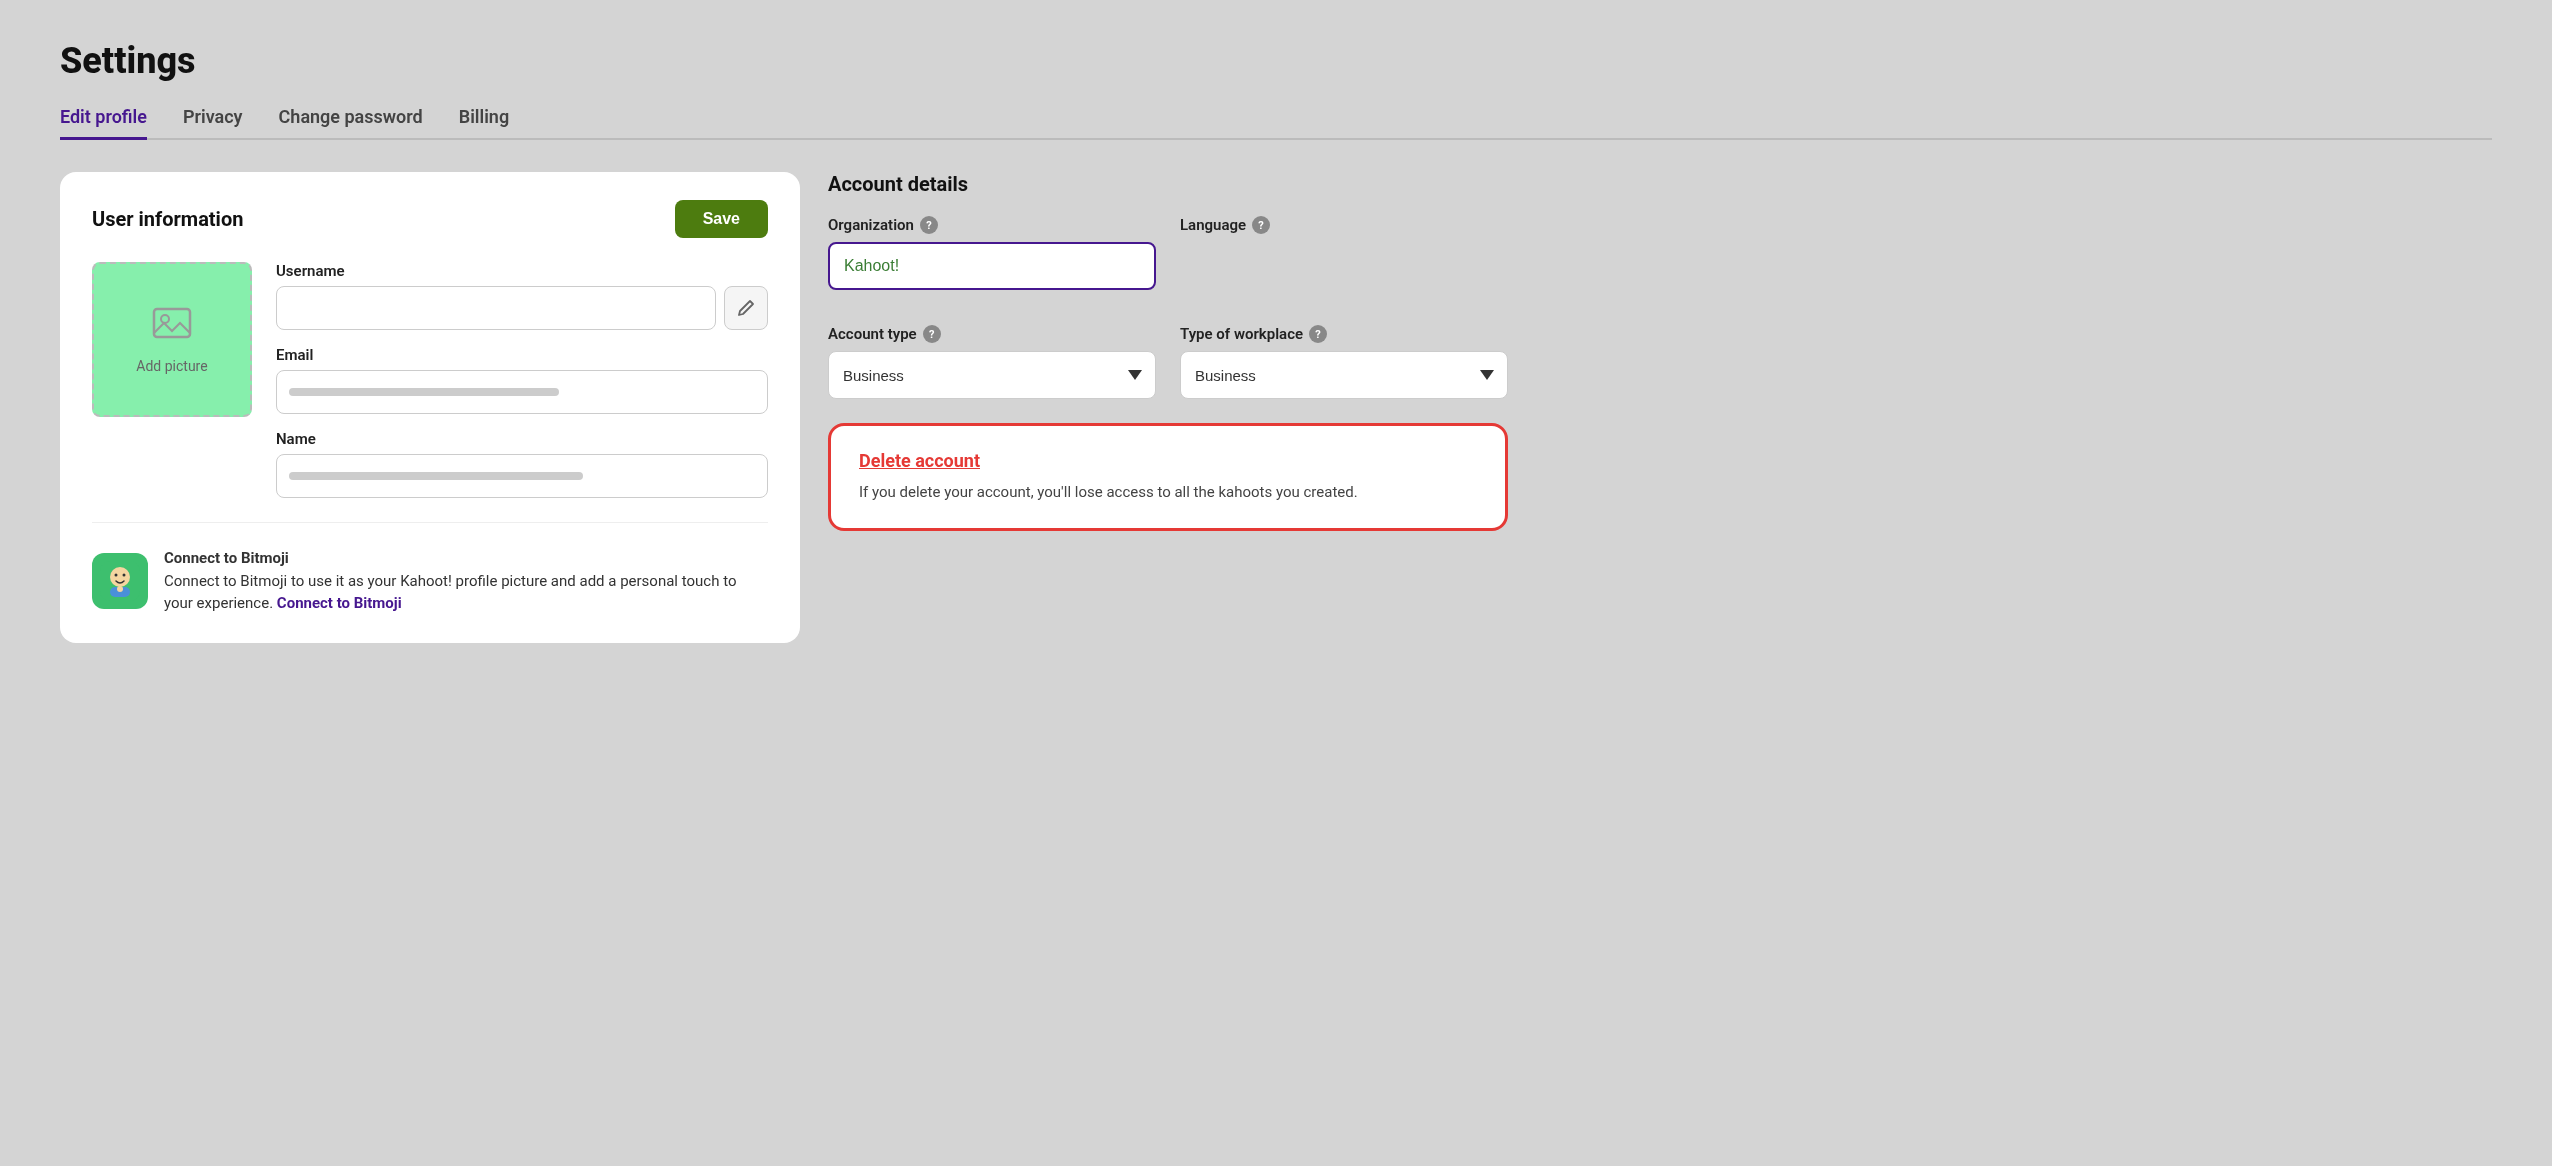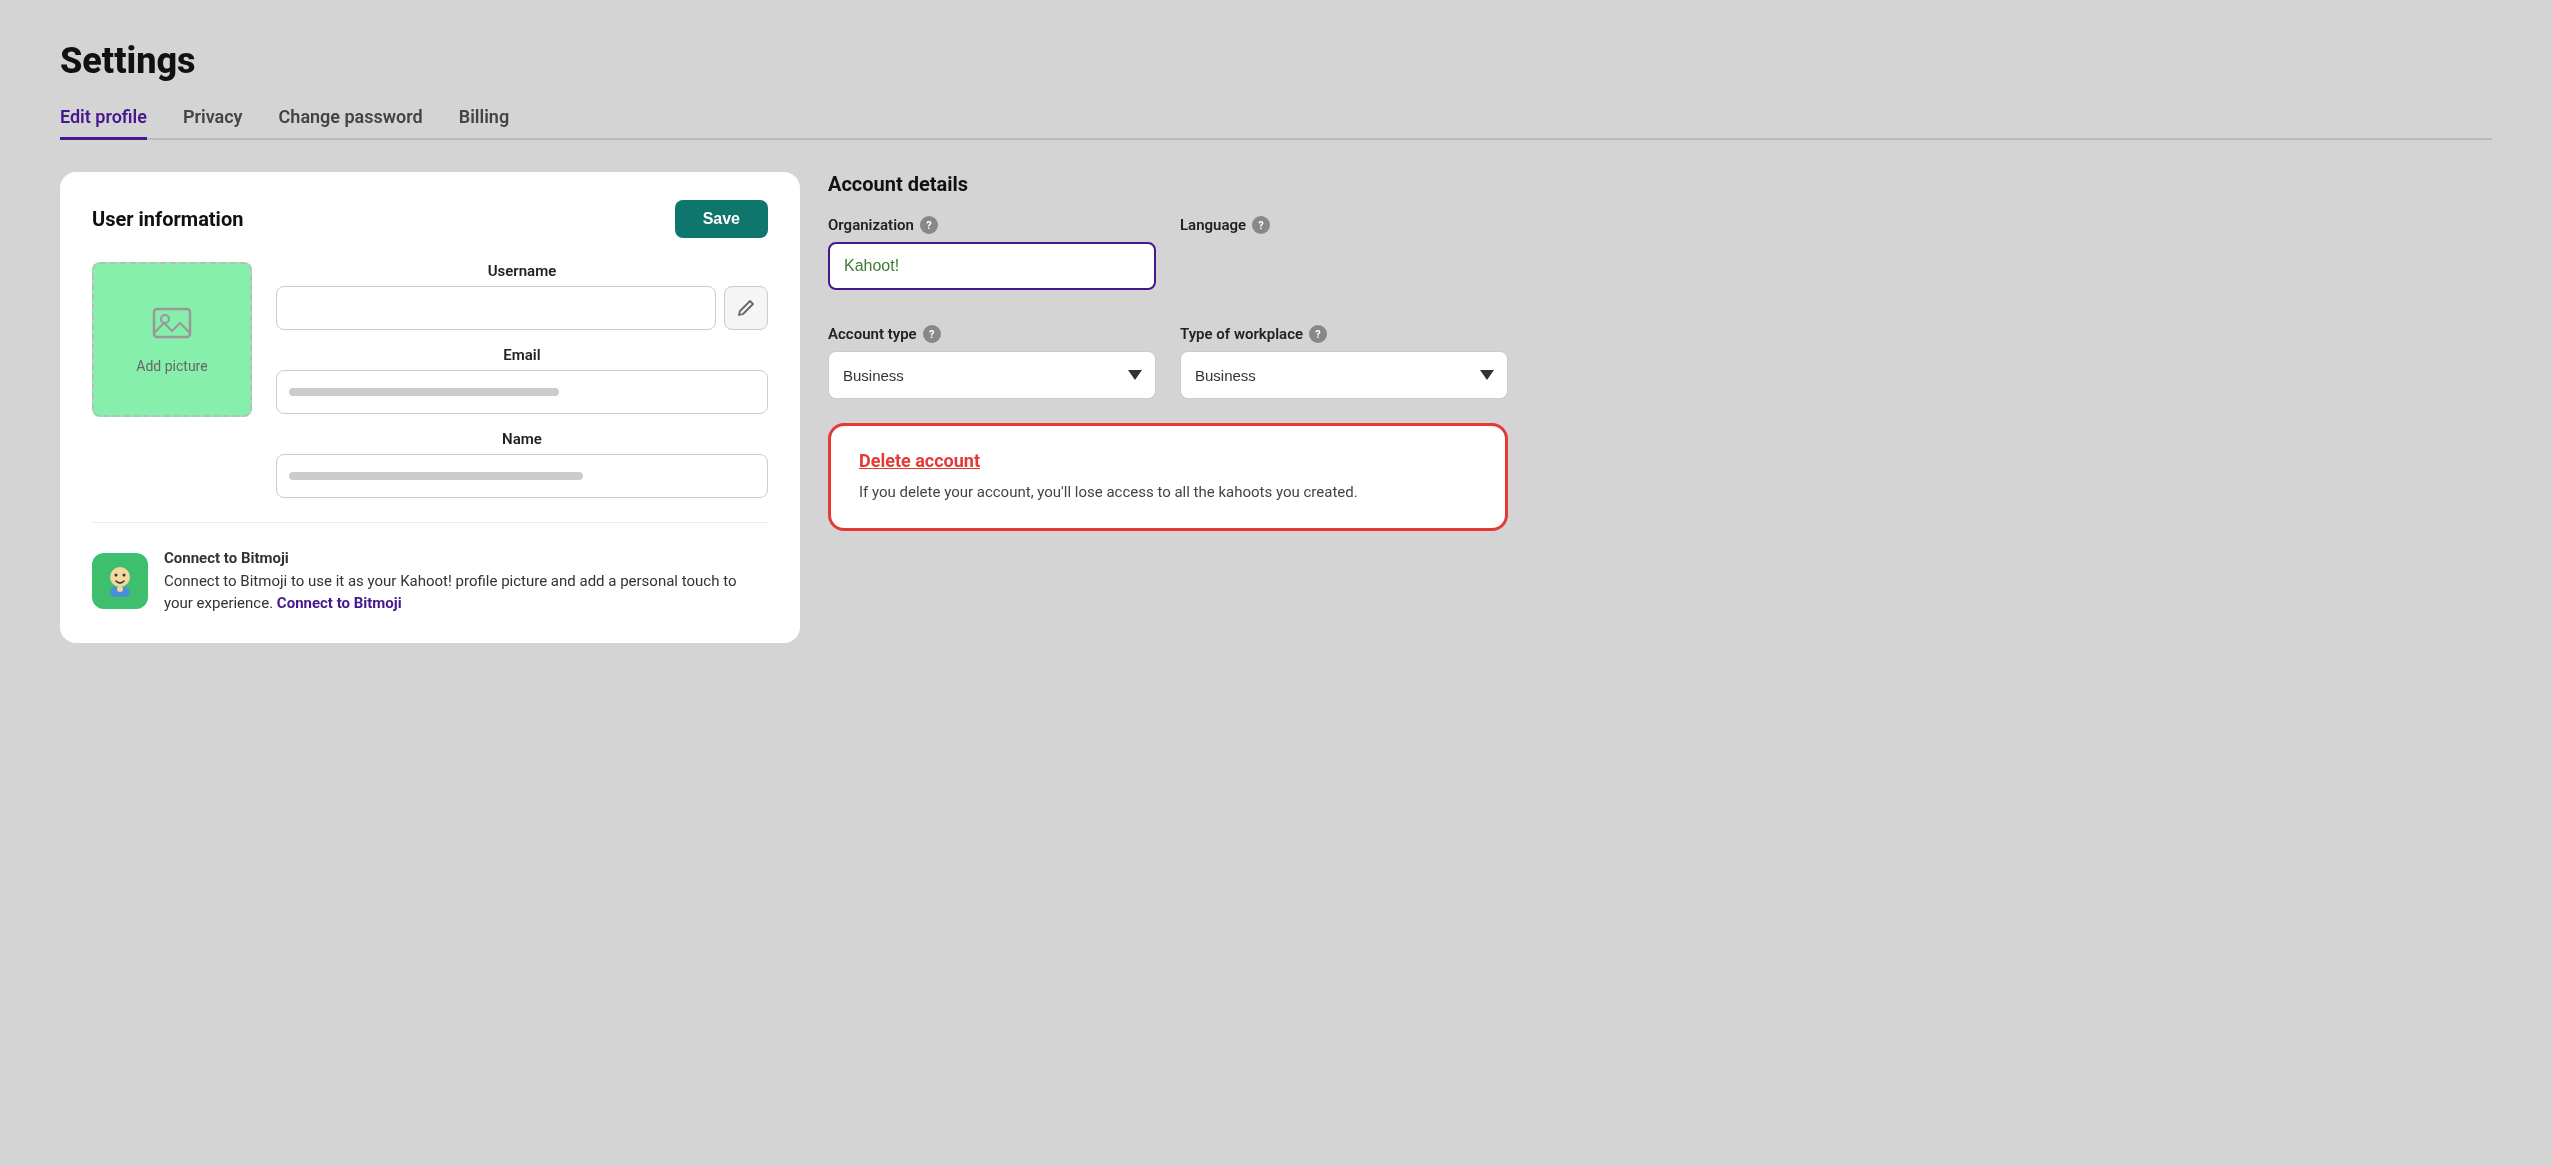--- a/index.html
+++ b/index.html
@@ -58,21 +58,21 @@
       justify-content: space-between;
       align-items: center;
       margin-bottom: 24px;
     }
     .panel-title {
       font-size: 20px;
       font-weight: 700;
       color: #111;
     }
     .save-btn {
-      background: #0f766e;
+      background: #4d7c0f;
       color: #fff;
       border: none;
       border-radius: 8px;
       padding: 10px 28px;
       font-size: 16px;
       font-weight: 600;
       cursor: not-allowed;
     }
     .user-info-row {
       display: flex;
@@ -105,21 +105,20 @@
       flex: 1;
       display: flex;
       flex-direction: column;
       gap: 16px;
     }
     .field-label {
       font-size: 15px;
       font-weight: 600;
       color: #222;
       margin-bottom: 6px;
-      text-align: center;
     }
     .input-wrapper {
       display: flex;
       gap: 8px;
       align-items: center;
     }
     .text-input {
       flex: 1;
       height: 44px;
       border: 1.5px solid #ccc;

